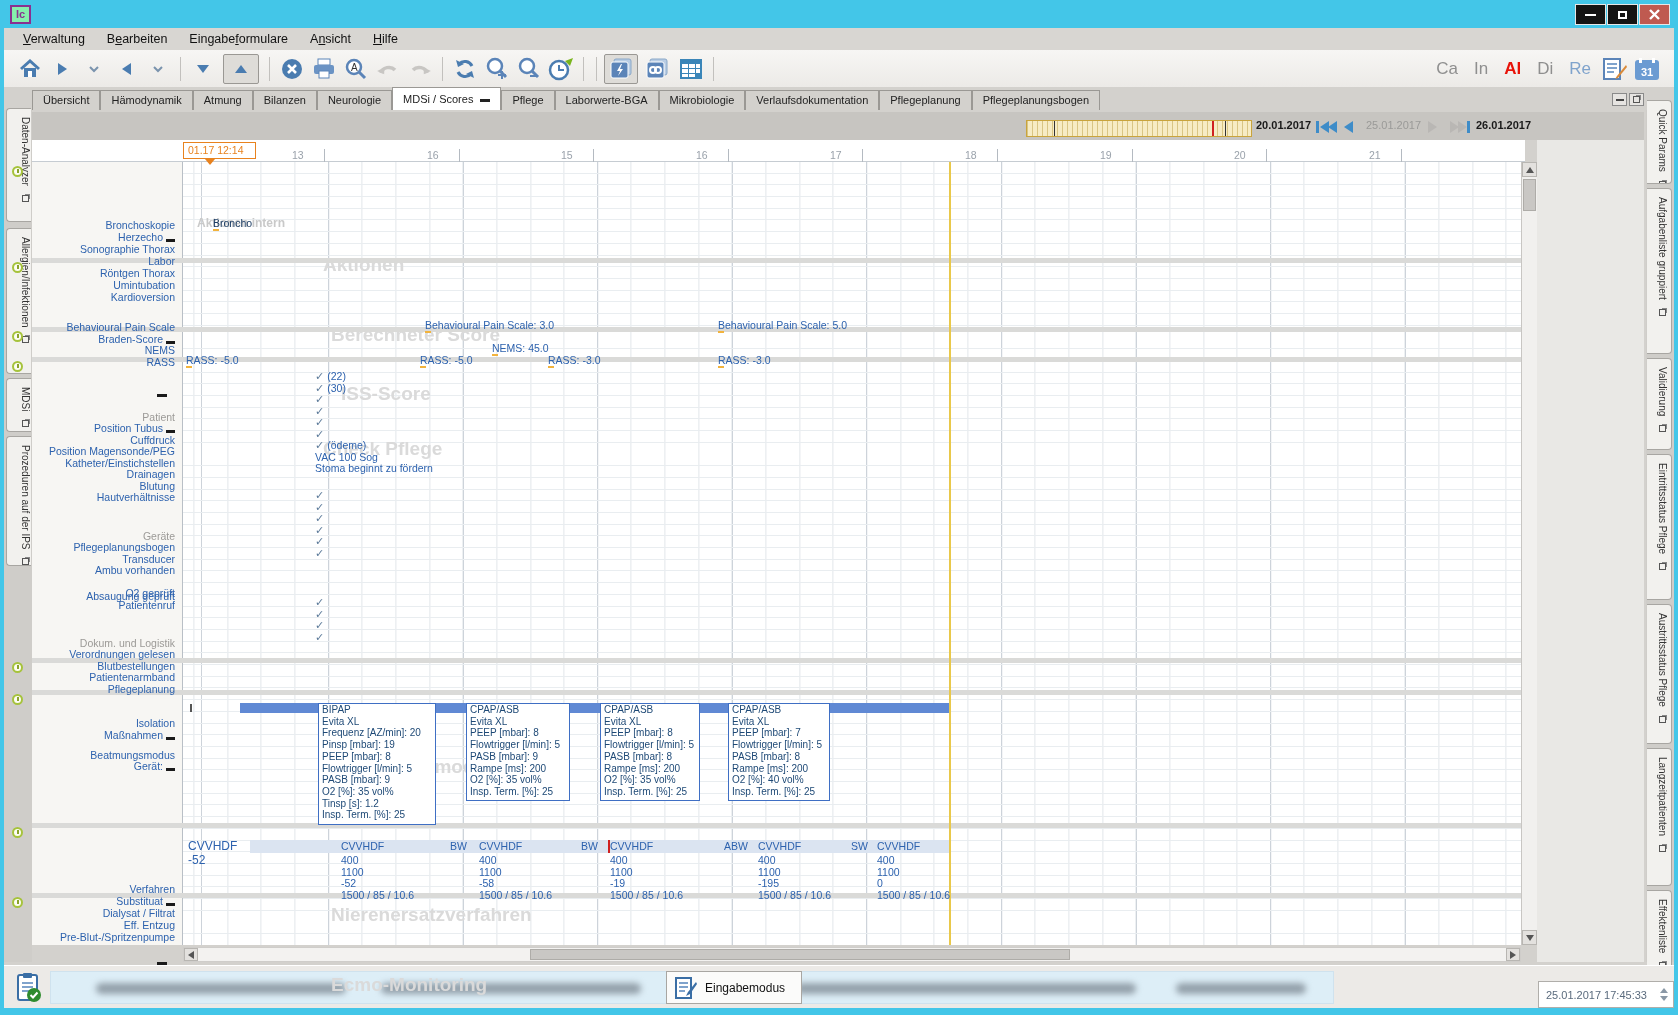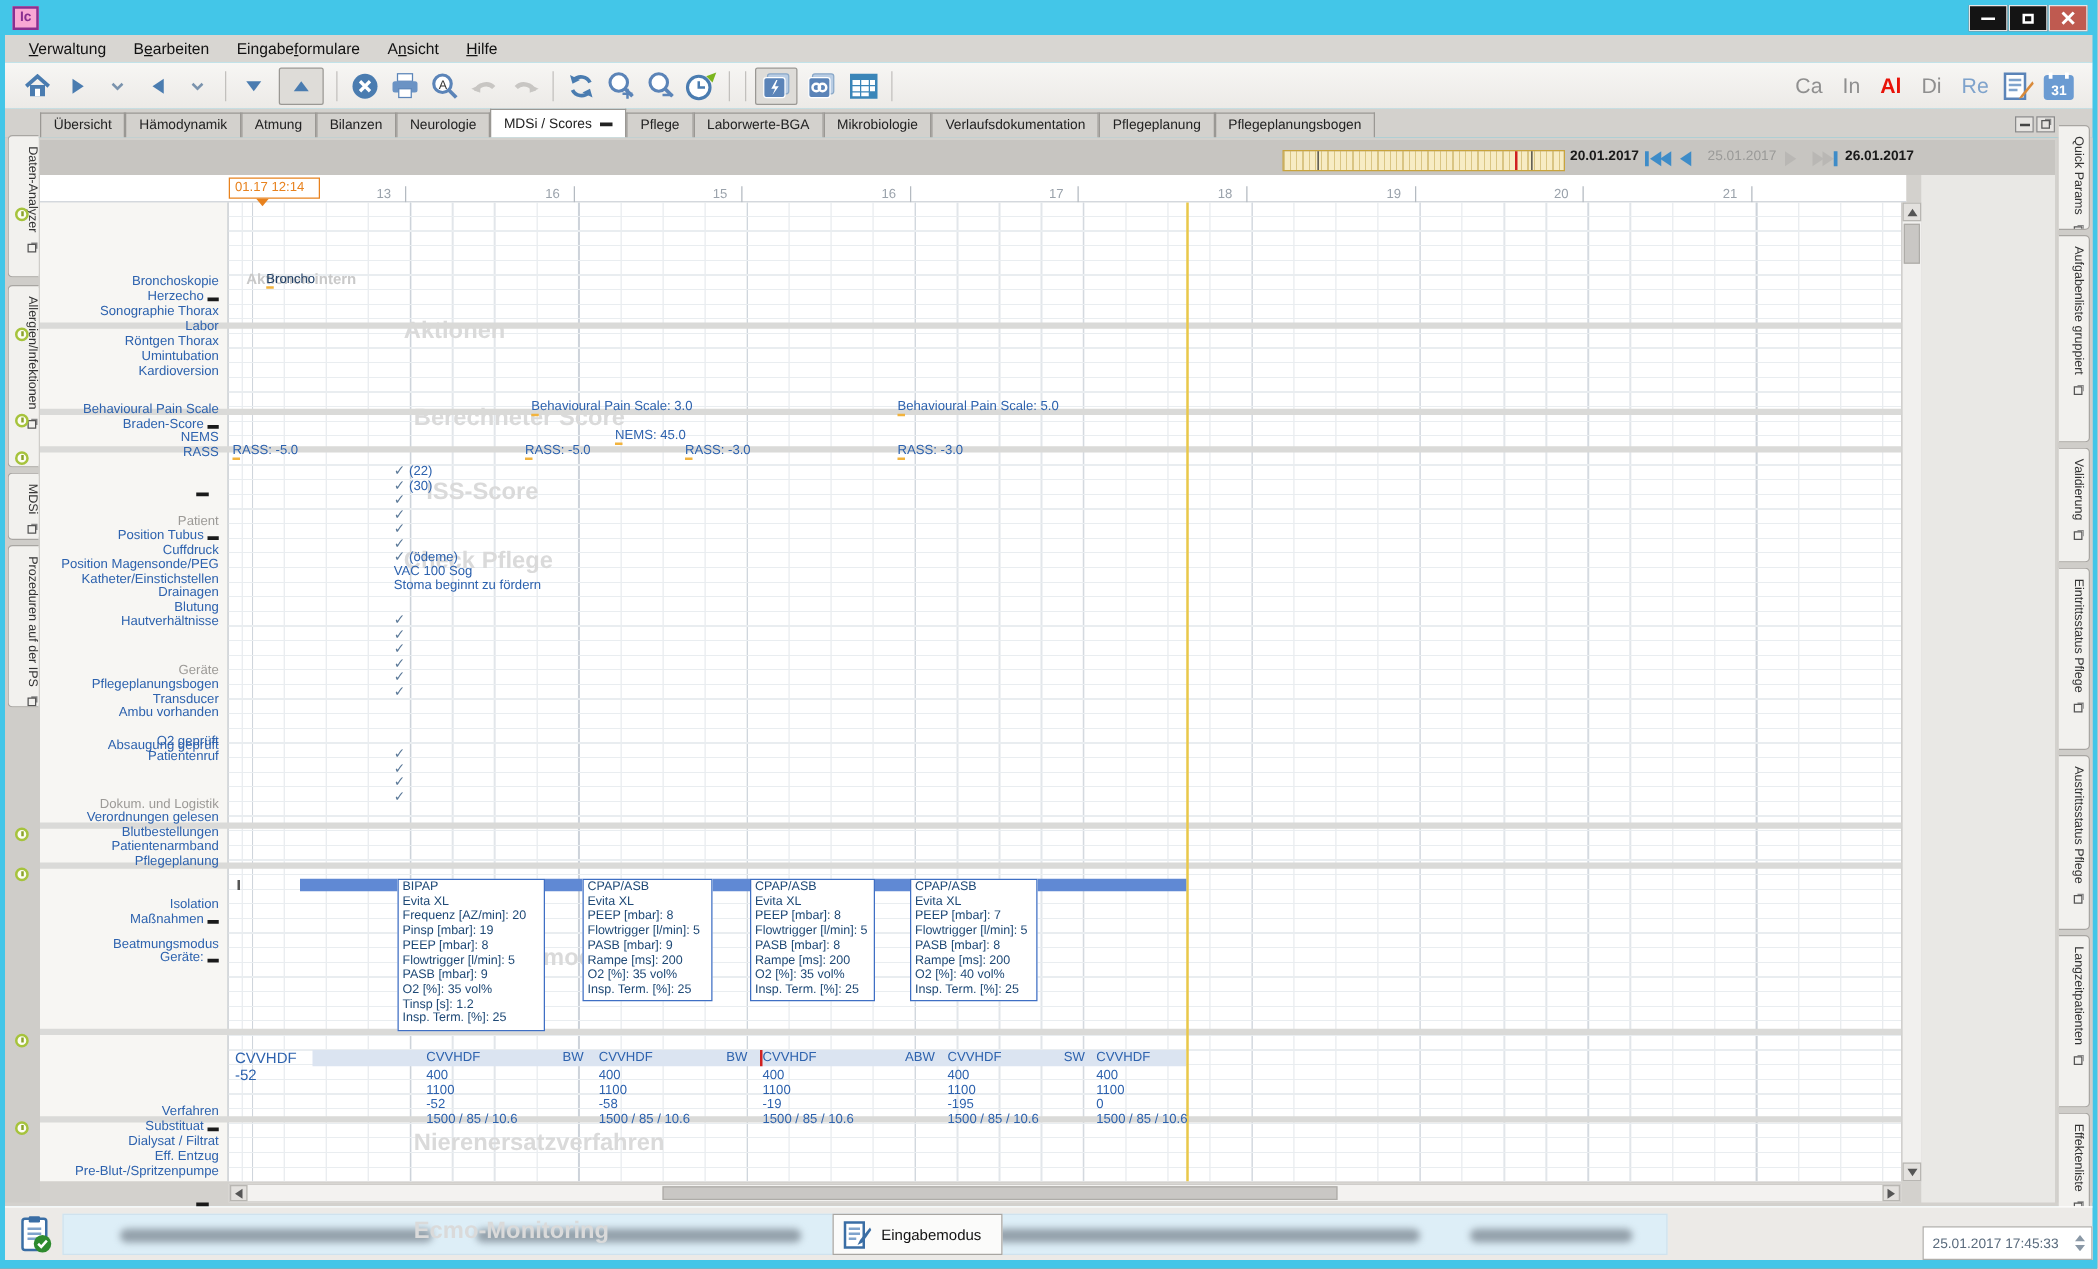--- a/index.html
+++ b/index.html
@@ -1,20 +1,20 @@
 <!DOCTYPE html>
 <html><head>
 <meta charset="utf-8">
 <style>
   *{box-sizing:border-box;margin:0;padding:0}
   body{margin:0;background:#888}
   .app{position:relative;width:1678px;height:1015px;background:#43c6e8;font-family:"Liberation Sans",sans-serif;overflow:hidden}
   .abs{position:absolute}
   
-  .appicon{position:absolute;left:10px;top:5px;width:21px;height:19px;background:#f9a8d4;border:2px solid #8a3090;color:#8a3090;font-size:11px;font-weight:bold;text-align:center;line-height:15px}
+  .appicon{position:absolute;left:10px;top:5px;width:21px;height:19px;background:#86efac;border:2px solid #8a3090;color:#8a3090;font-size:11px;font-weight:bold;text-align:center;line-height:15px}
   .winbtn{position:absolute;top:4px;width:31px;height:21px;background:#141414;border:1px solid #e6e6e6;display:flex;align-items:center;justify-content:center}
   .winbtn.close{background:#bf5a50}
   .glyph-min{width:11px;height:2px;background:#fff}
   .glyph-max{width:9px;height:8px;border:2px solid #fff}
   
   .menubar{position:absolute;left:4px;top:28px;width:1670px;height:22px;background:#d8d6d2;display:flex;align-items:center;padding-left:8px;font-size:12.5px;color:#111}
   .menuitem{padding:2px 11px;cursor:default}
   
   .toolbar{position:absolute;left:4px;top:50px;width:1670px;height:37px;background:linear-gradient(#f7f6f4,#eceae7);display:flex;align-items:center;padding:0 10px}
   .tb{display:flex;align-items:center;justify-content:center;width:30px;height:28px;margin:0 1px}
@@ -39,21 +39,21 @@
   
   .topstrip{position:absolute;left:28px;top:2px;width:1612px;height:28px;background:#c7c5c1}
   .minitl{position:absolute;border:1px solid #c9a43c;background:repeating-linear-gradient(90deg,#d9c583 0 1px,#f7ecc4 1px 5px)}
   .navdate{position:absolute;font-size:11px;font-weight:bold;color:#1a1a1a;top:7px}
   .navdate.dim{color:#9a9a98;font-weight:normal}
   .tri{width:0;height:0;position:absolute;top:9px}
   .tri.l{border-top:6px solid transparent;border-bottom:6px solid transparent;border-right:9px solid #3e8cc8}
   .tri.r{border-top:6px solid transparent;border-bottom:6px solid transparent;border-left:9px solid #b9b7b4}
   .skipbar{position:absolute;top:9px;width:3px;height:12px;background:#3e8cc8}
   .header{position:absolute;left:28px;top:30px;width:1493px;height:22px;background:#fff;border-bottom:1px solid #c6ccd2}
-  .hour{position:absolute;top:39px;width:30px;text-align:center;font-size:10.5px;color:#9aa2ab}
+  .hour{position:absolute;top:39px;width:30px;text-align:left;font-size:10.5px;color:#9aa2ab}
   .htick{position:absolute;top:39px;width:1px;height:13px;background:#b4bac1}
   .cursorbox{position:absolute;left:179px;top:32px;width:73px;height:17px;background:#fff;border:1px solid #e8821e;color:#e8821e;font-size:10.5px;line-height:15px;padding-left:4px;white-space:nowrap;overflow:hidden;z-index:6}
   .cursorcaret{position:absolute;left:201px;top:49px;width:0;height:0;border-left:5px solid transparent;border-right:5px solid transparent;border-top:6px solid #e8821e;z-index:6}
   .labelcol{position:absolute;left:28px;top:52px;width:151px;height:783px;background:#f7f6f3;border-right:1px solid #b9bfc6}
   .chart{position:absolute;left:179px;top:52px;width:1338px;height:783px;background-color:#fff;
     background-image:
       repeating-linear-gradient(to bottom,transparent 0 10.7px,#e9edf0 10.7px 11.7px),
       repeating-linear-gradient(to right,#cdd3da 0 1px,transparent 1px 134.6px),
       repeating-linear-gradient(to right,#e2e6ea 0 1px,transparent 1px 33.65px);
     background-position:0 0,145px 0,10.4px 0}
@@ -406,21 +406,21 @@
       <div class="lbl" style="top:425px">O2 geprüft</div>
       <div class="lbl" style="top:437px">Patientenruf</div>
       <div class="lbl gray" style="top:475px">Dokum. und Logistik</div>
       <div class="lbl" style="top:486px">Verordnungen gelesen</div>
       <div class="lbl" style="top:498px">Blutbestellungen</div>
       <div class="lbl" style="top:509px">Patientenarmband</div>
       <div class="lbl" style="top:521px">Pflegeplanung</div>
       <div class="lbl" style="top:555px">Isolation</div>
       <div class="lbl dash" style="top:567px">Maßnahmen</div>
       <div class="lbl" style="top:587px">Beatmungsmodus</div>
-      <div class="lbl dash" style="top:598px">Geräte:</div>
+      <div class="lbl dash" style="top:598px">Gerät:</div>
       <div class="lbl" style="top:721px">Verfahren</div>
       <div class="lbl dash" style="top:733px">Substituat</div>
       <div class="lbl" style="top:745px">Dialysat / Filtrat</div>
       <div class="lbl" style="top:757px">Eff. Entzug</div>
       <div class="lbl" style="top:769px">Pre-Blut-/Spritzenpumpe</div>
       <div class="blkdash" style="left:125px;top:800px"></div>
     </div>
 
     <div class="chart">
 

